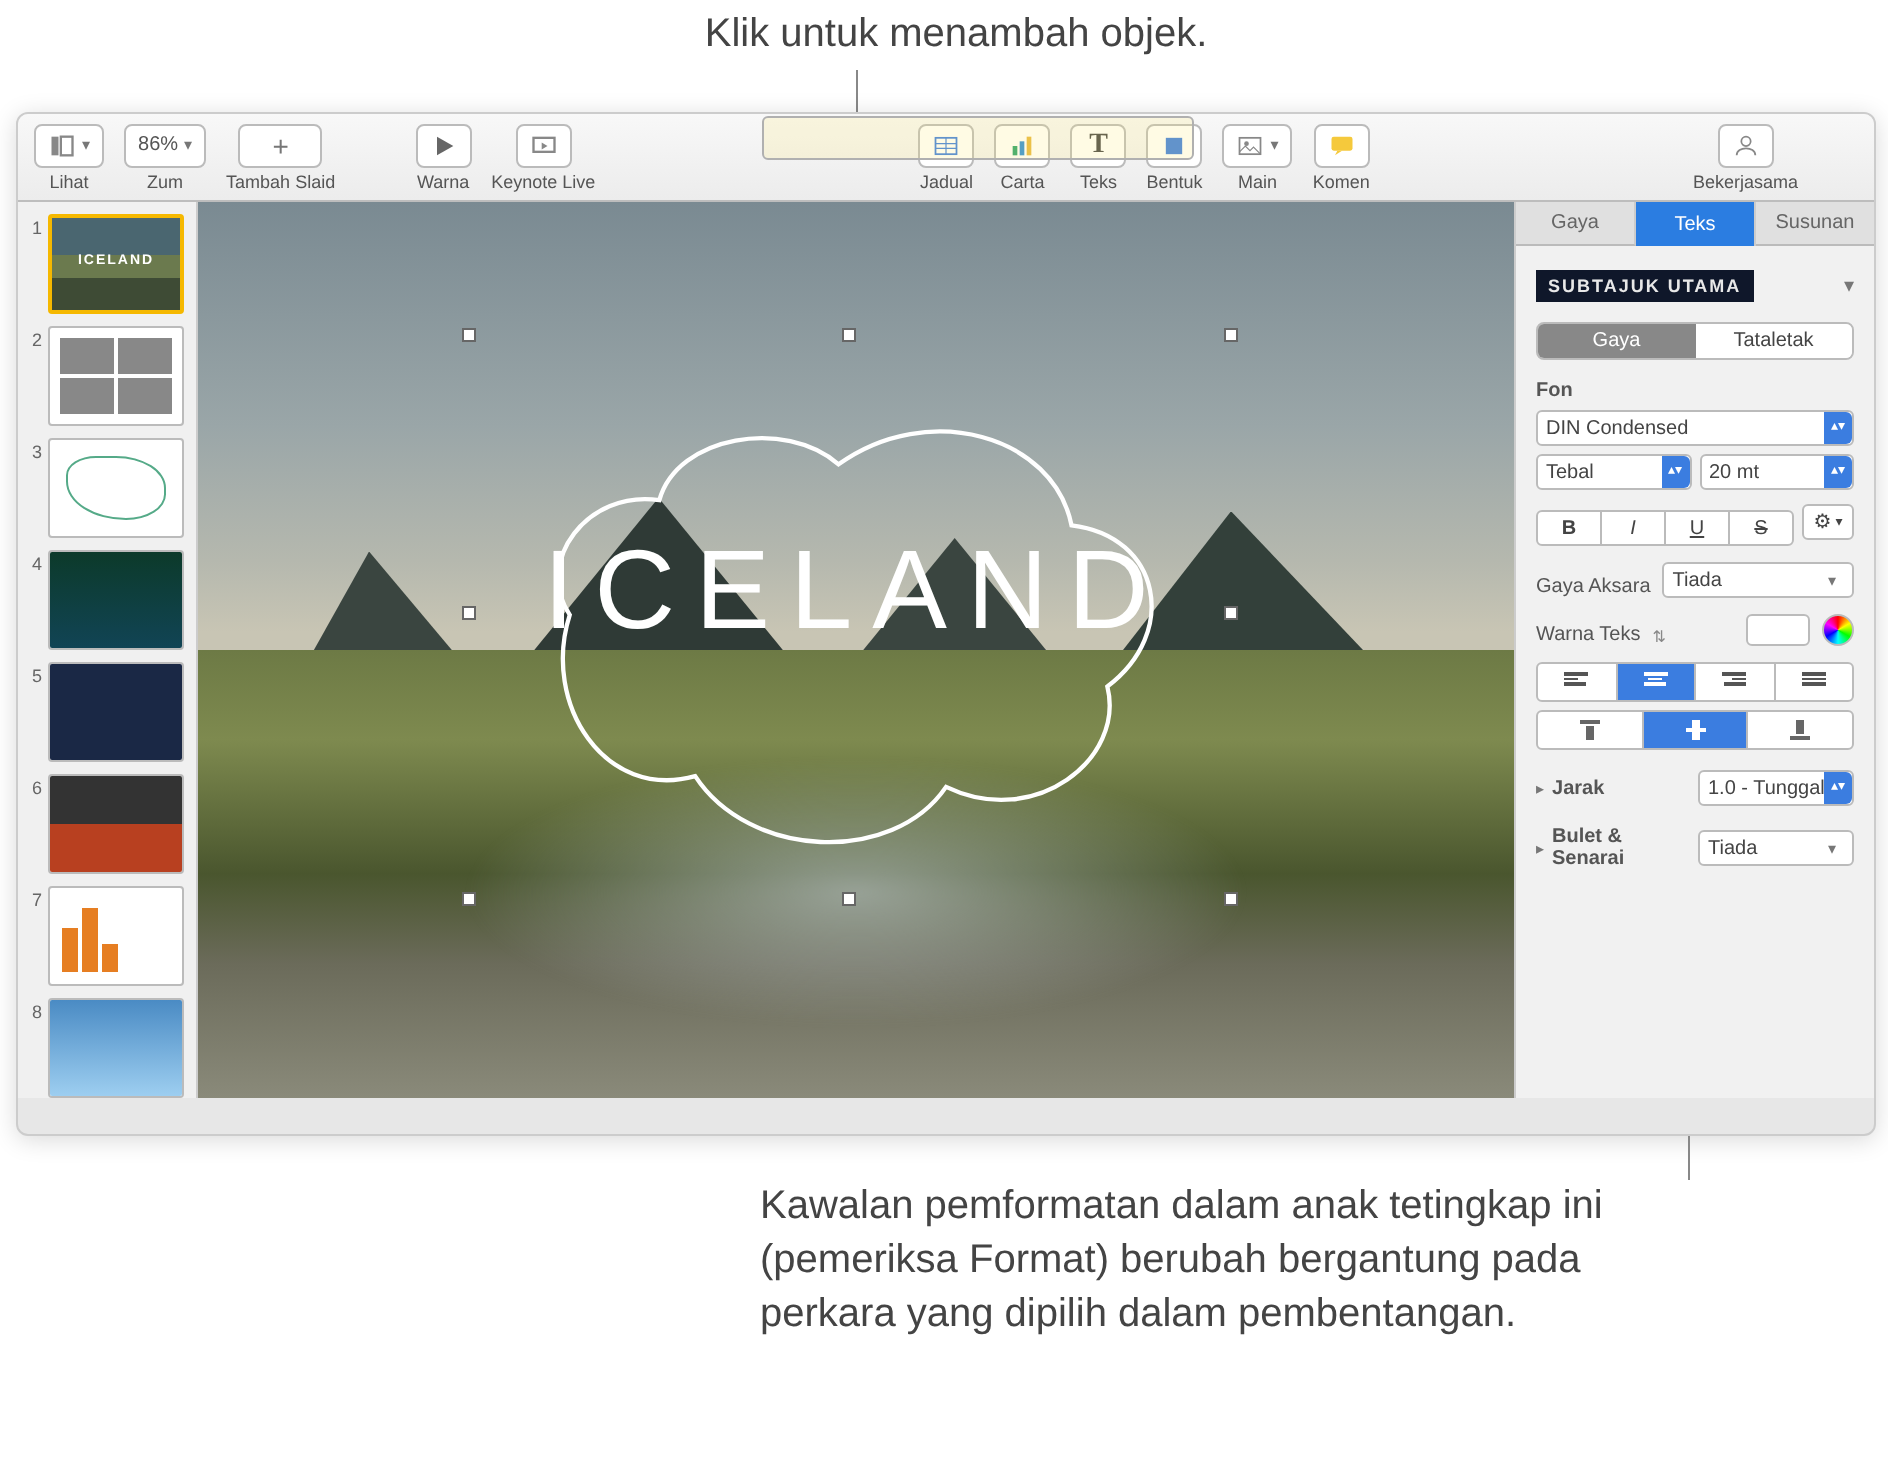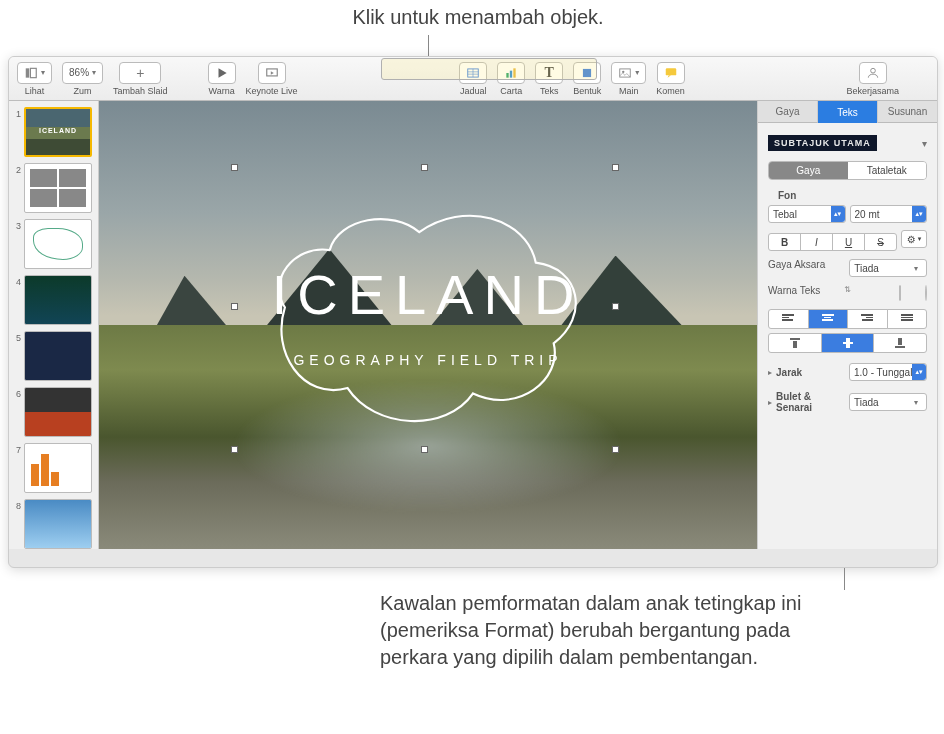--- a/index.html
+++ b/index.html
@@ -68,32 +68,32 @@
   .insp-tabs { display:flex; height:22px; }
   .insp-tab { flex:1; display:flex; align-items:center; justify-content:center; background:#e0e0e0; border-bottom:1px solid #bbb; border-right:1px solid #ccc; color:#666; cursor:pointer;}
   .insp-tab.active { background:#2b7de1; color:#fff; border-bottom:none;}
   .insp-tab:last-child { border-right:none;text-align:right; }
   .insp-body { padding:8px 10px; flex:1; overflow:auto;}
   .style-name { background:#0f172a; color:#e8e8e8; font-size:9px; font-weight:bold; letter-spacing:1px; padding:3px 6px; display:inline-block; text-transform:uppercase;}
   .style-row { display:flex; align-items:center; justify-content:space-between; margin-top:4px;}
   .seg-toggle { display:flex; width:100%; margin:10px 0; border:1px solid #bbb; border-radius:4px; overflow:hidden;}
   .seg-toggle div { flex:1; text-align:center; padding:3px 0; font-size:10px; background:#fff;}
   .seg-toggle div.active { background:#888; color:#fff;}
-  .section-label { font-size:10px; font-weight:bold; color:#555; margin:8px 10px 4px;}
+  .section-label { font-size:10px; font-weight:bold; color:#555; margin:8px 0 4px;}
   .select { width:100%; height:18px; background:#fff; border:1px solid #bbb; border-radius:3px; font-size:10px; padding:0 4px; position:relative; display:flex; align-items:center; justify-content:space-between;}
   .select .end { width:14px; background:#3b7de0; height:100%; position:absolute; right:0; top:0; border-radius:0 3px 3px 0; display:flex; align-items:center; justify-content:center; color:#fff; font-size:7px; flex-direction:column; line-height:4px;}
   .row { display:flex; gap:4px; margin-top:4px; align-items:center;}
   .row .select { flex:1;}
   .size-box { width:44px; }
   .fmt-btns { display:flex; gap:0; margin-top:6px;}
   .fmt-btn { flex:1; height:18px; border:1px solid #bbb; background:#fff; display:flex; align-items:center; justify-content:center; font-size:10px; margin-left:-1px;}
   .fmt-btn:first-child { margin-left:0; border-radius:3px 0 0 3px;}
   .fmt-btn:last-child { border-radius:0 3px 3px 0;}
   .gear-btn { width:26px; height:18px; border:1px solid #bbb; border-radius:3px; background:#fff; display:flex; align-items:center; justify-content:center; font-size:10px;}
-  .label-row { display:flex; align-items:flex-start; gap:24px; margin-top:8px;}
+  .label-row { display:flex; align-items:flex-end; gap:6px; margin-top:8px;}
   .label-row .lbl { flex:0 0 auto; font-size:10px; color:#555;}
   .color-well { width:32px; height:16px; border:1px solid #bbb; border-radius:3px; background:#fff;}
   .color-wheel { width:16px; height:16px; border-radius:50%; background: conic-gradient(red,yellow,lime,cyan,blue,magenta,red); border:1px solid #bbb;}
   .align-grid { display:flex; margin-top:8px;}
   .align-btn { flex:1; height:20px; border:1px solid #bbb; background:#fff; margin-left:-1px; display:flex; align-items:center; justify-content:center;}
   .align-btn:first-child{margin-left:0; border-radius:3px 0 0 3px;}
   .align-btn:last-child{border-radius:0 3px 3px 0;}
   .align-btn.active { background:#3b7de0; }
   .align-icon { width:12px; height:10px; display:flex; flex-direction:column; gap:1px;}
   .align-icon span{ height:1.5px; background:#555;}
@@ -318,21 +318,20 @@
           <div class="mtn" style="left:65%;width:30%;height:85%;clip-path:polygon(0 100%,45% 0,100% 100%);background:#33403a"></div>
         </div>
         <div class="ground"></div>
         <div class="river"></div>
         <div class="iceland-outline">
           <svg viewBox="0 0 200 150">
               <path d="M20 70 C10 55,25 35,45 38 C50 20,80 15,95 28 C120 10,155 20,160 45 C185 48,190 75,170 90 C175 110,150 130,125 118 C110 140,70 138,55 115 C30 122,12 95,20 70 Z" fill="none" stroke="#fff" stroke-width="1.2"></path>
             </svg>
         </div>
         <div class="slide-title">ICELAND</div>
-        <div class="slide-subtitle">GEOGRAPHY FIELD TRIP</div>
         <div class="sel-handle" style="top:14%;left:20%"></div>
         <div class="sel-handle" style="top:14%;left:49%"></div>
         <div class="sel-handle" style="top:14%;left:78%"></div>
         <div class="sel-handle" style="top:45%;left:20%"></div>
         <div class="sel-handle" style="top:45%;left:78%"></div>
         <div class="sel-handle" style="top:77%;left:20%"></div>
         <div class="sel-handle" style="top:77%;left:49%"></div>
         <div class="sel-handle" style="top:77%;left:78%"></div>
       </div>
     </div>
@@ -347,20 +346,24 @@
         <div class="style-row">
           <span class="style-name">SUBTAJUK UTAMA</span>
           <span style="color:#777">▾</span>
         </div>
         <div class="seg-toggle">
           <div class="active">Gaya</div>
           <div>Tataletak</div>
         </div>
 
         <div class="section-label">Fon</div>
+        <div class="select">
+          <span>DIN Condensed</span>
+          <div class="end">▴▾</div>
+        </div>
         <div class="row">
           <div class="select">
             <span>Tebal</span>
             <div class="end">▴▾</div>
           </div>
           <div class="select size-box">
             <span>20 mt</span>
             <div class="end">▴▾</div>
           </div>
         </div>

